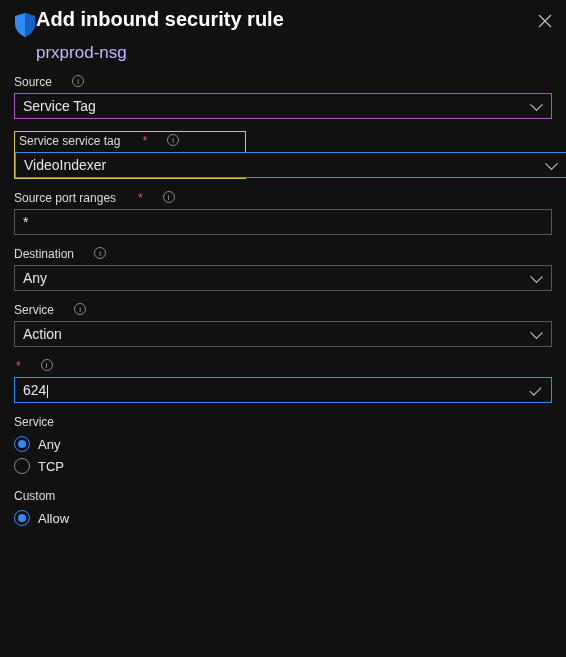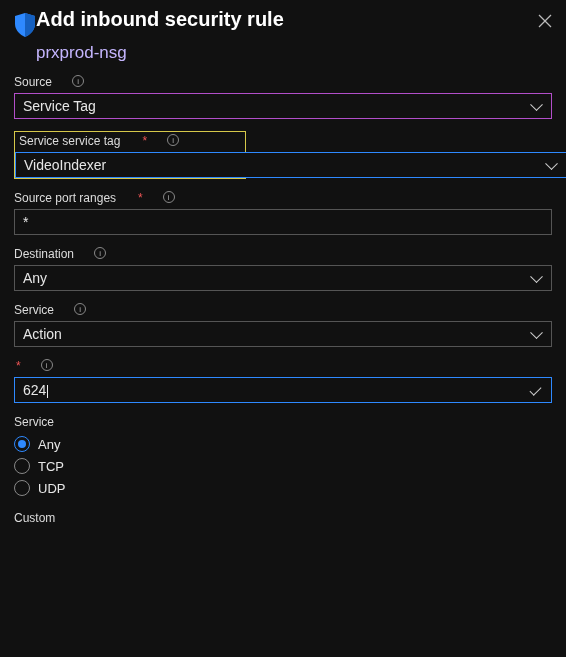--- a/index.html
+++ b/index.html
@@ -216,26 +216,26 @@
   </div>
   <div class="radio-group" id="protocol-group">
       <div class="radio-row">
         <span class="radio selected"></span>
         <span class="radio-label">Any</span>
       </div>
       <div class="radio-row">
         <span class="radio"></span>
         <span class="radio-label">TCP</span>
       </div>
+    </div>
+</div>
+
+<div class="field">
+  <div class="field-label">
+    <span>Custom</span>
+  </div>
+  <div class="radio-group" id="action-group">
       <div class="radio-row">
-        <span class="radio"></span>
-        <span class="radio-label">UDP</span>
+        <span class="radio selected"></span>
+        <span class="radio-label">Allow</span>
       </div>
     </div>
 </div>
 
-<div class="field">
-  <div class="field-label">
-    <span>Custom</span>
-  </div>
-  <div class="radio-group" id="action-group">
-    </div>
-</div>
-
 </body></html>

